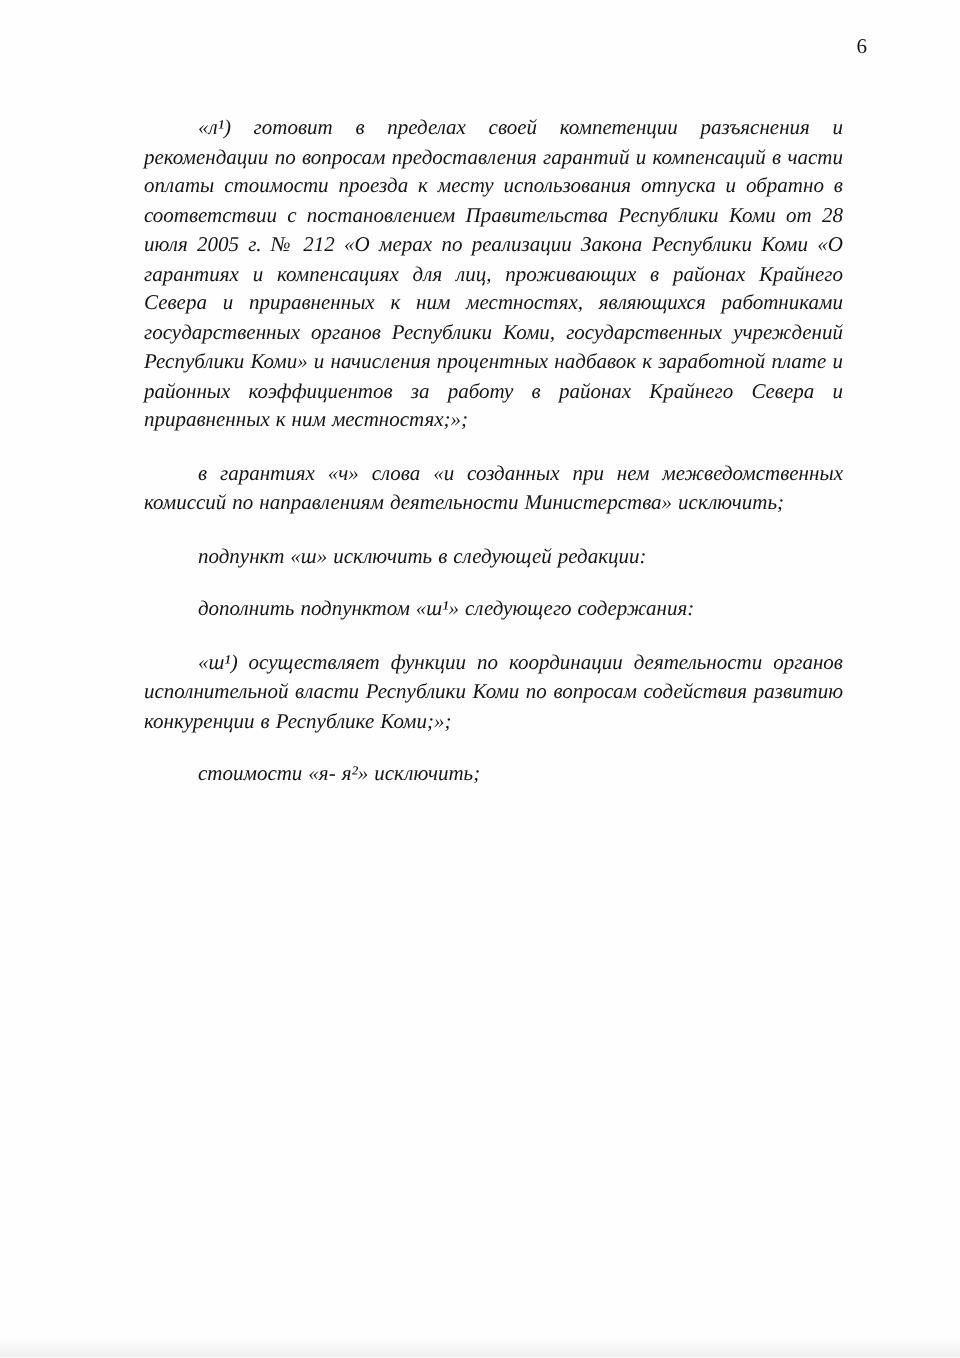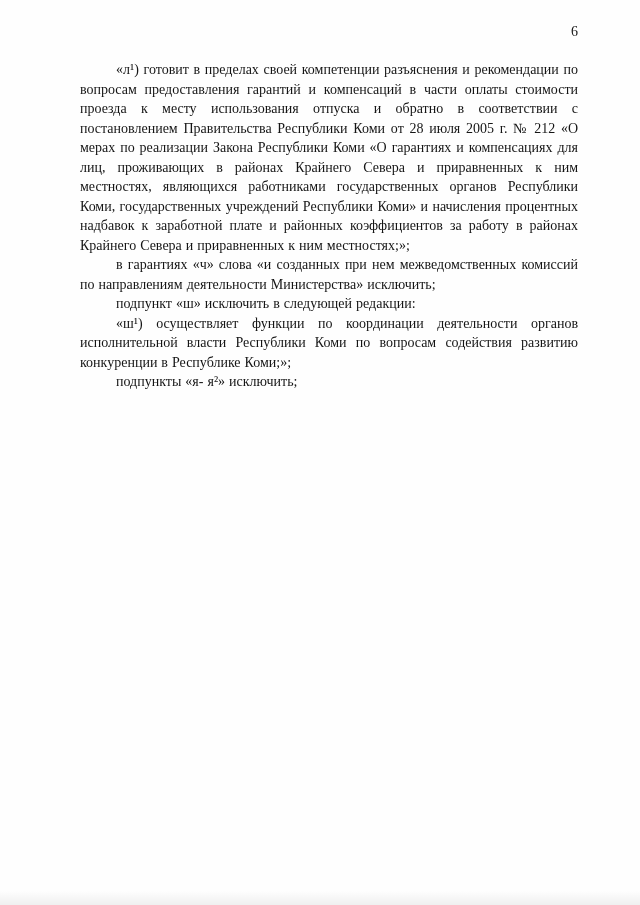--- a/index.html
+++ b/index.html
@@ -34,32 +34,34 @@
   .content {
     position: absolute;
     top: 60px;
     left: 80px;
     width: 498px;
     text-align: justify;
     font-size: 14px;
     line-height: 19.5px;
   }
   .content p {
-    margin: 0;
+    margin: 16px;
     padding: 0;
     text-indent: 36px;
     word-spacing: 0.5px;
+    font-style: italic;
   }
 </style>
 </head>
 <body>
 
 <div class="sheet">
   <div class="page-number">6</div>
 
   <div class="content">
     <p>«л¹) готовит в пределах своей компетенции разъяснения и рекомендации по вопросам предоставления гарантий и компенсаций в части оплаты стоимости проезда к месту использования отпуска и обратно в соответствии с постановлением Правительства Республики Коми от 28 июля 2005 г. № 212 «О мерах по реализации Закона Республики Коми «О гарантиях и компенсациях для лиц, проживающих в районах Крайнего Севера и приравненных к ним местностях, являющихся работниками государственных органов Республики Коми, государственных учреждений Республики Коми» и начисления процентных надбавок к заработной плате и районных коэффициентов за работу в районах Крайнего Севера и приравненных к ним местностях;»;</p>
     <p>в гарантиях «ч» слова «и созданных при нем межведомственных комиссий по направлениям деятельности Министерства» исключить;</p>
     <p>подпункт «ш» исключить в следующей редакции:</p>
+    <p>дополнить подпунктом «ш¹» следующего содержания:</p>
     <p>«ш¹) осуществляет функции по координации деятельности органов исполнительной власти Республики Коми по вопросам содействия развитию конкуренции в Республике Коми;»;</p>
-    <p>подпункты «я- я²» исключить;</p>
+    <p>стоимости «я- я²» исключить;</p>
   </div>
 </div>
 
 </body></html>

